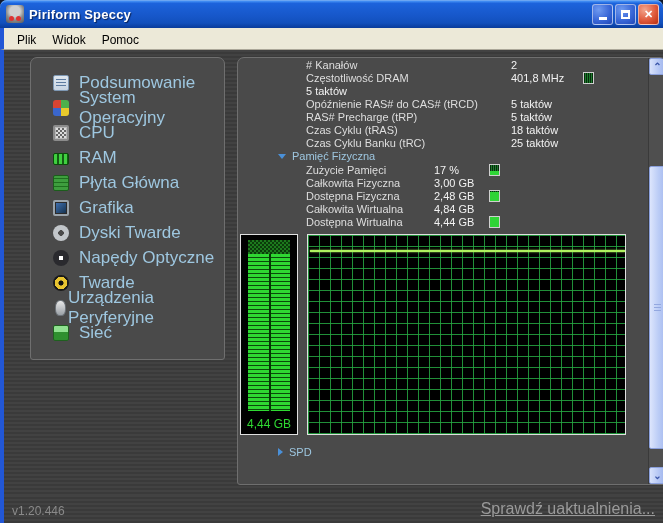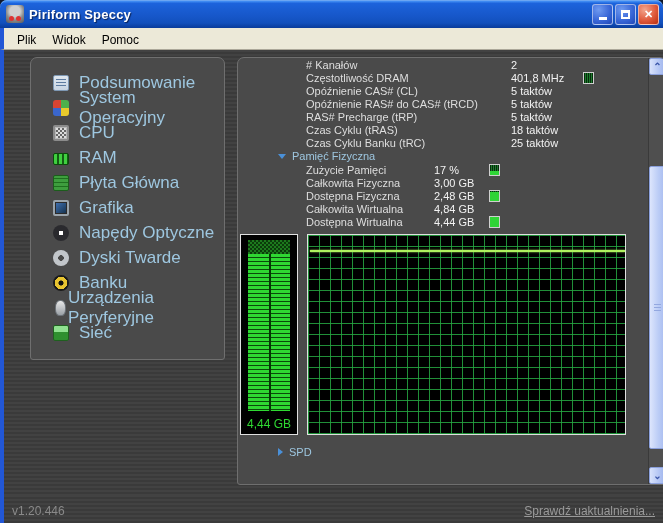--- a/index.html
+++ b/index.html
@@ -109,21 +109,21 @@
   .sb-up { top:0; } .sb-down { bottom:0; }
   .sb-thumb { position:absolute; left:0; right:0; top:108px; height:283px; border:1px solid #8ba0dc; border-radius:2px;
     background:linear-gradient(90deg,#dce5fc 0,#bccdf6 55%,#a7bbEF 100%); cursor:pointer; }
   .sb-grip { position:absolute; top:50%; left:4px; right:4px; height:8px; transform:translateY(-50%);
     background:repeating-linear-gradient(180deg,#93a8e0 0 1px,transparent 1px 3px); }
 
   
   .statusbar { height:28px; background:repeating-linear-gradient(180deg,#424242 0 2px,#3a3a3a 2px 4px);
     border-left:4px solid #2257d6; display:flex; justify-content:space-between; align-items:flex-end; padding:0 8px 5px 8px; }
   .version { font-size:12px; color:#8a8a8a; }
-  .update-link { font-size:12px; color:#9a9a9a; text-decoration:underline; cursor:pointer; }
+  .update-link { font-size:16px; color:#9a9a9a; text-decoration:underline; cursor:pointer; }
 </style>
 </head>
 <body>
 
 <div class="window">
 
   <div class="titlebar">
     <div class="app-icon"></div>
     <span class="title-text">Piriform Speccy</span>
     <div class="win-controls">
@@ -173,32 +173,32 @@
     <span class="sb-icon icon--motherboard-icon"></span>
     <span class="sb-label">Płyta Główna</span>
   </div>
 
   <div class="sb-item">
     <span class="sb-icon icon--monitor-icon"></span>
     <span class="sb-label">Grafika</span>
   </div>
 
   <div class="sb-item">
+    <span class="sb-icon icon--hard-drive-icon"></span>
+    <span class="sb-label">Dyski Twarde</span>
+  </div>
+
+  <div class="sb-item">
     <span class="sb-icon icon--optical-drive-icon"></span>
     <span class="sb-label">Napędy Optyczne</span>
   </div>
 
   <div class="sb-item">
-    <span class="sb-icon icon--hard-drive-icon"></span>
-    <span class="sb-label">Dyski Twarde</span>
-  </div>
-
-  <div class="sb-item">
     <span class="sb-icon icon--audio-icon"></span>
-    <span class="sb-label">Banku</span>
+    <span class="sb-label">Twarde</span>
   </div>
 
   <div class="sb-item">
     <span class="sb-icon icon--mouse-icon"></span>
     <span class="sb-label">Urządzenia Peryferyjne</span>
   </div>
 
   <div class="sb-item">
     <span class="sb-icon icon--network-icon"></span>
     <span class="sb-label">Sieć</span>
@@ -216,21 +216,20 @@
 
   <div class="row">
     <span class="row-label">Częstotliwość DRAM</span>
     <span class="row-value">401,8 MHz</span>
     <span class="row-indicator">
               <i class="fill"></i>
             </span>
   </div>
 
   <div class="row">
-    <span class="row-label">Opóźnienie CAS# (CL)</span>
     <span class="row-value">5 taktów</span>
     <span class="row-indicator" style="visibility: hidden;"></span>
   </div>
 
   <div class="row">
     <span class="row-label">Opóźnienie RAS# do CAS# (tRCD)</span>
     <span class="row-value">5 taktów</span>
     <span class="row-indicator" style="visibility: hidden;"></span>
   </div>
 

